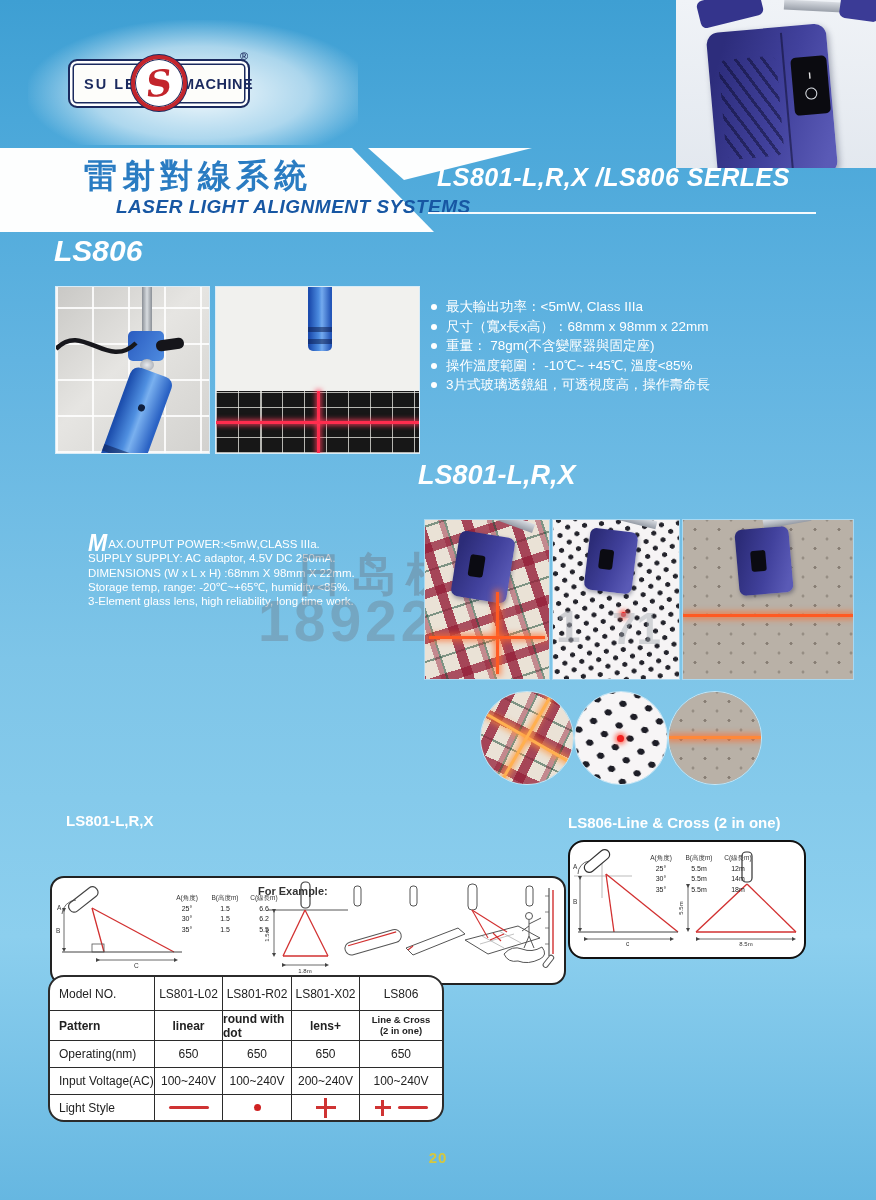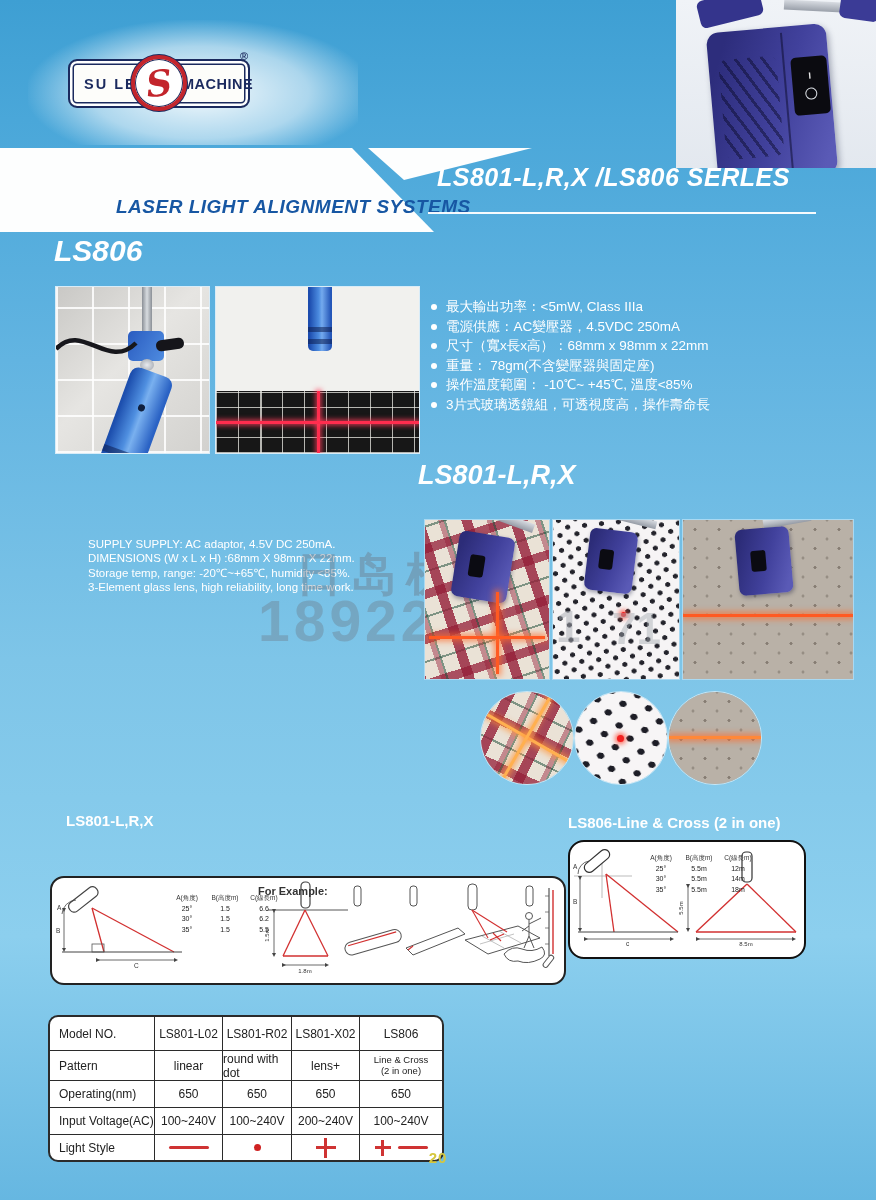--- a/index.html
+++ b/index.html
@@ -137,27 +137,27 @@
   .dgbox{background:#fff;z-index:2;}
   .dg-l{left:50px;top:840px;width:512px;height:105px;border:2px solid #222;border-radius:14px;margin-top:36px;}
   .dg-r{left:568px;top:840px;width:234px;height:115px;border:2.5px solid #111;border-radius:16px;}
   .example-label{left:206px;top:7px;font-size:11px;font-weight:bold;color:#333;}
   .mini-table{display:grid;grid-template-columns:38px 38px 40px;row-gap:1px;font-size:7px;color:#222;text-align:center;line-height:1.35;z-index:3;}
   .mini-table .mh{font-size:6.5px;color:#333;}
   .mt-l{left:116px;top:16px;}
   .mt-r{left:72px;top:12px;}
 
   
-  .spec-table{left:48px;top:975px;width:392px;background:#fff;border:2px solid #2b2b2b;border-radius:10px;overflow:hidden;
-      display:grid;grid-template-columns:104px 68px 69px 68px 83px;grid-auto-rows:auto;z-index:2;margin-top:40px;}
+  .spec-table{left:48px;top:975px;width:392px;background:#fff;border:2px solid #2b2b2b;border-radius:16px;overflow:hidden;
+      display:grid;grid-template-columns:104px 68px 69px 68px 83px;grid-auto-rows:auto;z-index:2;}
   .tc{border-left:1.5px solid #2b2b2b;border-top:1.5px solid #2b2b2b;display:flex;align-items:center;justify-content:center;
       font-size:12px;color:#222;flex-direction:column;}
   .tc.first{justify-content:center;align-items:flex-start;padding-left:9px;border-left:none;}
   .rtop{border-top:none;}
-  .rh33{height:33px;} .rh29{height:29px;} .rh26{height:26px;} .rh25{height:25px;}
+  .rh33{height:33px;} .rh29{height:29px;font-weight:bold;} .rh26{height:26px;} .rh25{height:25px;}
   .two-line{font-size:9.5px;line-height:1.15;text-align:center;}
   .sym-line{width:40px;height:3px;background:#cf3333;border-radius:2px;}
   .sym-dot{width:7px;height:7px;border-radius:50%;background:#cf2222;}
   .sym-cross{position:relative;width:20px;height:20px;}
   .sym-cross .b1{position:absolute;left:0;top:8.5px;width:20px;height:3px;background:#cf3333;}
   .sym-cross .b2{position:absolute;left:8.5px;top:0;width:3px;height:20px;background:#cf3333;}
   .sym-combo{display:flex;align-items:center;gap:7px;}
   .sym-cross.small{width:16px;height:16px;}
   .sym-cross.small .b1{top:6.5px;width:16px;}
   .sym-cross.small .b2{left:6.5px;height:16px;}
@@ -192,20 +192,21 @@
         <span class="sw-i">I</span>
         <span class="sw-o"></span>
       </div>
     </div>
   </div>
 
   <svg class="abs" style="left:0;top:140px;" width="876" height="100">
     <polygon points="0,8 352,8 434,92 0,92" fill="#fdfefe"></polygon>
     <polygon points="368,8 532,8 404,40" fill="#fdfefe"></polygon>
   </svg>
+  <div class="abs title-zh">雷射對線系統</div>
   <div class="abs title-en">LASER LIGHT ALIGNMENT SYSTEMS</div>
   <div class="abs series">LS801-L,R,X /LS806 SERLES</div>
   <div class="abs series-underline"></div>
 
   <div class="abs h-white ls806-h">LS806</div>
 
   <div class="abs photo grid-photo">
     <div class="grid-lines"></div>
     <div class="abs rod1"></div>
     <div class="abs clamp1"></div>
@@ -226,30 +227,30 @@
     <div class="laser-v" style="left:101px;top:104px;height:62px;"></div>
     <div class="laser-h" style="left:0;top:134px;width:203px;"></div>
     <div class="cyl2">
       <div class="cyl2-band" style="top:40px;"></div>
       <div class="cyl2-band" style="top:52px;"></div>
     </div>
   </div>
 
   <div class="abs specs806">
     <div class="row"><span class="bdot"></span><span>最大輸出功率：&lt;5mW, Class IIIa</span></div>
-    <div class="row"><span class="bdot"></span><span>電源供應：AC變壓器，4.5VDC 250mA</span></div>
     <div class="row"><span class="bdot"></span><span>尺寸（寬x長x高）：68mm x 98mm x 22mm</span></div>
     <div class="row"><span class="bdot"></span><span>重量： 78gm(不含變壓器與固定座)</span></div>
     <div class="row"><span class="bdot"></span><span>操作溫度範圍： -10℃~ +45℃, 溫度&lt;85%</span></div>
     <div class="row"><span class="bdot"></span><span>3片式玻璃透鏡組，可透視度高，操作壽命長</span></div>
   </div>
 
   <div class="abs h-white ls801-h">LS801-L,R,X</div>
 
   <div class="abs specs801">
+    <div class="ln"><span class="bigM">M</span><span>AX.OUTPUT POWER:&lt;5mW,CLASS IIIa.</span></div>
     <div class="ln">SUPPLY SUPPLY: AC adaptor, 4.5V DC 250mA.</div>
     <div class="ln">DIMENSIONS (W x L x H) :68mm X 98mm X 22mm.</div>
     <div class="ln">Storage temp, range: -20℃~+65℃, humidity &lt;85%.</div>
     <div class="ln">3-Element glass lens, high reliability, long time work.</div>
   </div>
 
   <div class="abs wm wm1">日岛机</div>
   <div class="abs wm wm2">18922</div>
   <div class="abs wmf wmf1">1</div>
   <div class="abs wmf wmf2">71</div>

